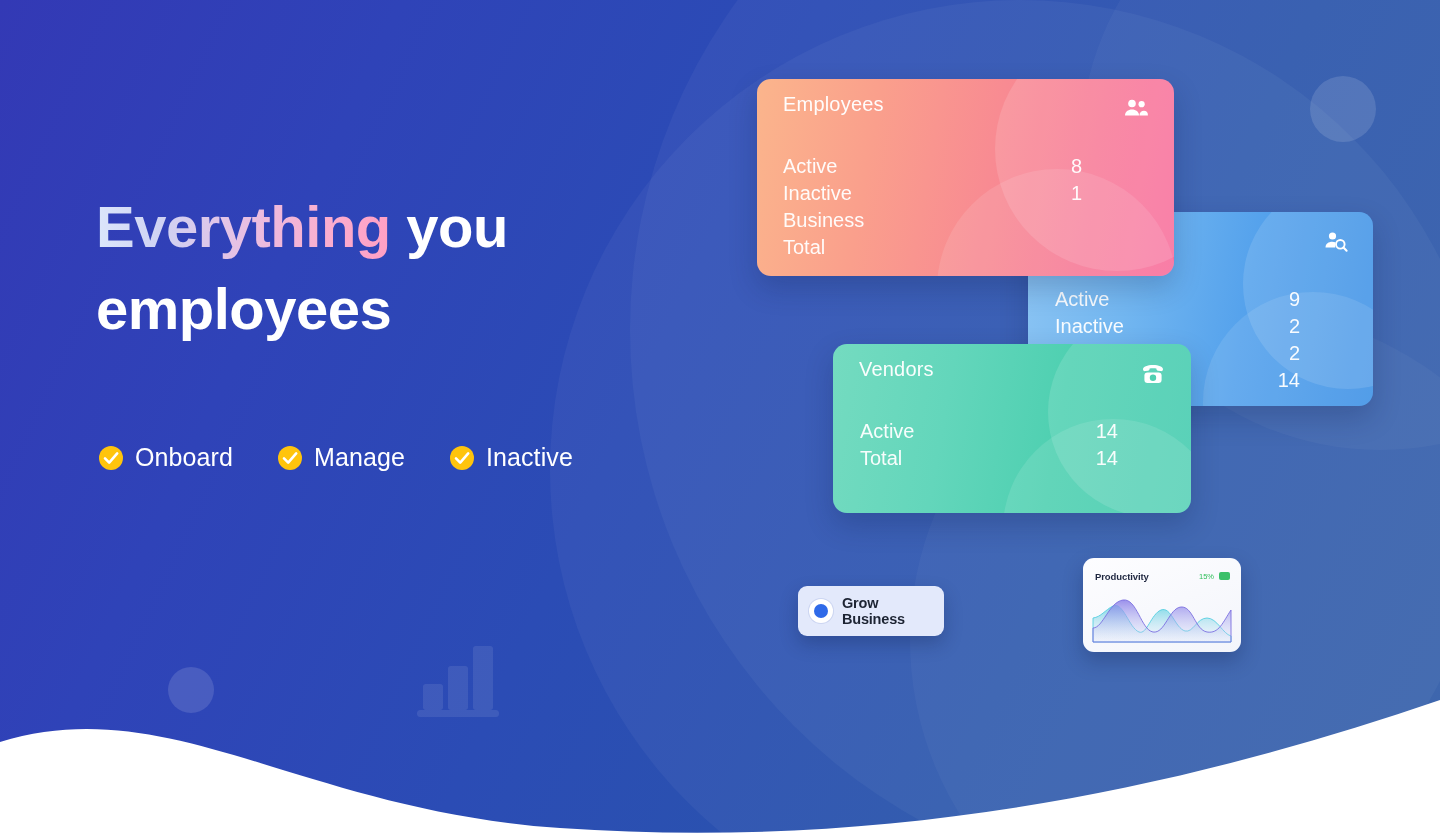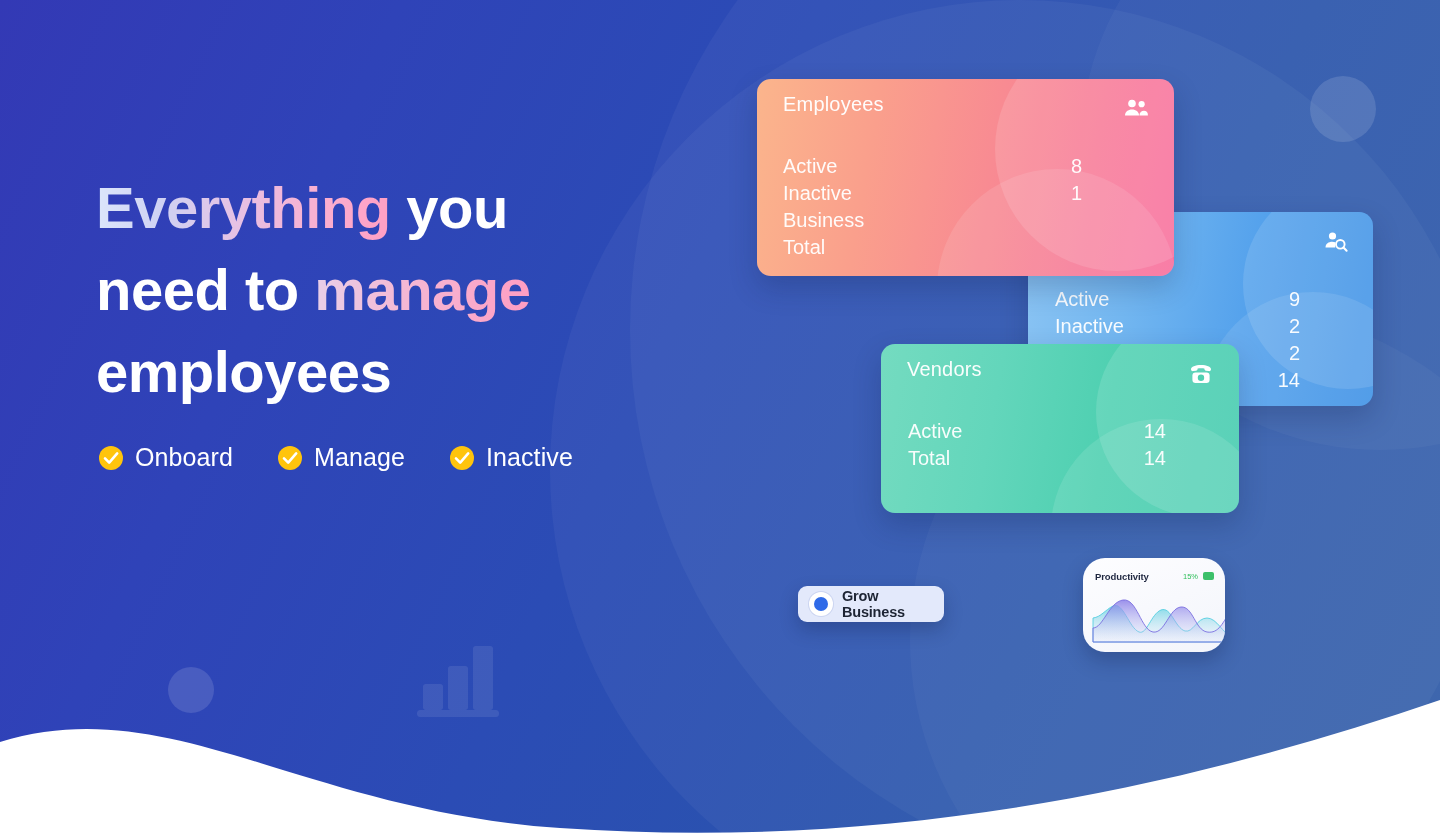--- a/index.html
+++ b/index.html
@@ -34,21 +34,21 @@
   .deco-circle.c1 { left: 1310px; top: 76px; width: 66px; height: 66px; }
   .deco-circle.c2 { left: 168px; top: 667px; width: 46px; height: 46px; }
 
   
   .deco-bars { position: absolute; left: 414px; top: 640px; width: 88px; height: 78px; opacity: .09; }
 
   
   .copy {
     position: absolute;
     left: 96px;
-    top: 167px;
+    top: 186px;
     width: 560px;
   }
   .headline {
     font-size: 58px;
     line-height: 82px;
     font-weight: bold;
     color: #ffffff;
     letter-spacing: -0.5px;
   }
   .grad-1 {
@@ -128,30 +128,29 @@
   .card-recruiters {
     left: 1028px; top: 212px; width: 345px; height: 194px;
     background: linear-gradient(100deg, #8bc4f3 0%, #72b6f0 30%, #55a2ec 62%, #3f92e6 100%);
     z-index: 1;
   }
   .card-recruiters .rows { left: 27px; right: 73px; }
   .card-vendors {
     left: 833px; top: 344px; width: 358px; height: 169px;
     background: linear-gradient(100deg, #74dbc0 0%, #63d6bb 32%, #4fd0b1 62%, #41cbae 100%);
     z-index: 3;
-    margin-left: 48px;
   }
   .card-vendors .rows { left: 27px; right: 73px; }
   .card-blob { position: absolute; inset: 0; width: 100%; height: 100%; }
 
   
   .pill {
     position: absolute;
     left: 798px; top: 586px;
-    width: 146px; height: 36px;
+    width: 146px; height: 50px;
     background: #e3e9fb;
     border-radius: 9px;
     display: flex;
     align-items: center;
     gap: 9px;
     padding-left: 11px;
     box-shadow: 0 8px 18px rgba(10,22,60,.25);
   }
   .pill-dot {
     width: 24px; height: 24px;
@@ -169,23 +168,23 @@
     font-size: 14.5px;
     font-weight: bold;
     color: #1d2433;
     letter-spacing: -0.2px;
   }
 
   
   .prod-card {
     position: absolute;
     left: 1083px; top: 558px;
-    width: 142px; height: 94px;
+    width: 158px; height: 94px;
     background: linear-gradient(160deg, #fdfdff 0%, #f3f5fb 100%);
-    border-radius: 22px;
+    border-radius: 11px;
     box-shadow: 0 9px 20px rgba(10,22,60,.26);
     overflow: hidden;
   }
   .prod-title {
     position: absolute; left: 12px; top: 13px;
     font-size: 9.5px; font-weight: bold; color: #1f2740;
     letter-spacing: -0.1px;
   }
   .prod-pct {
     position: absolute; right: 27px; top: 14px;
@@ -225,21 +224,20 @@
 
   <svg class="deco-bars" viewBox="0 0 88 78">
     <rect x="3" y="70" width="82" height="7" rx="3.5" fill="#ffffff"></rect>
     <rect x="9" y="44" width="20" height="26" rx="3" fill="#ffffff"></rect>
     <rect x="34" y="26" width="20" height="44" rx="3" fill="#ffffff"></rect>
     <rect x="59" y="6" width="20" height="64" rx="3" fill="#ffffff"></rect>
   </svg>
 
   <div class="copy">
     <div class="headline"><span class="grad-1">Everything</span><span> you</span></div>
-    <div class="headline"><span>need to </span><span class="grad-2">manage</span></div>
     <div class="headline">employees</div>
   </div>
 
   <div class="features">
     <div class="feature">
       <svg class="check-icon" viewBox="0 0 26 26">
         <circle cx="13" cy="13" r="12" fill="#ffc40c"></circle>
         <path d="M7 13.4 L11.2 17.6 L19.2 8.4" fill="none" stroke="#ffffff" stroke-width="2.6" stroke-linecap="round" stroke-linejoin="round"></path>
       </svg>
       <span class="feature-label">Onboard</span>

